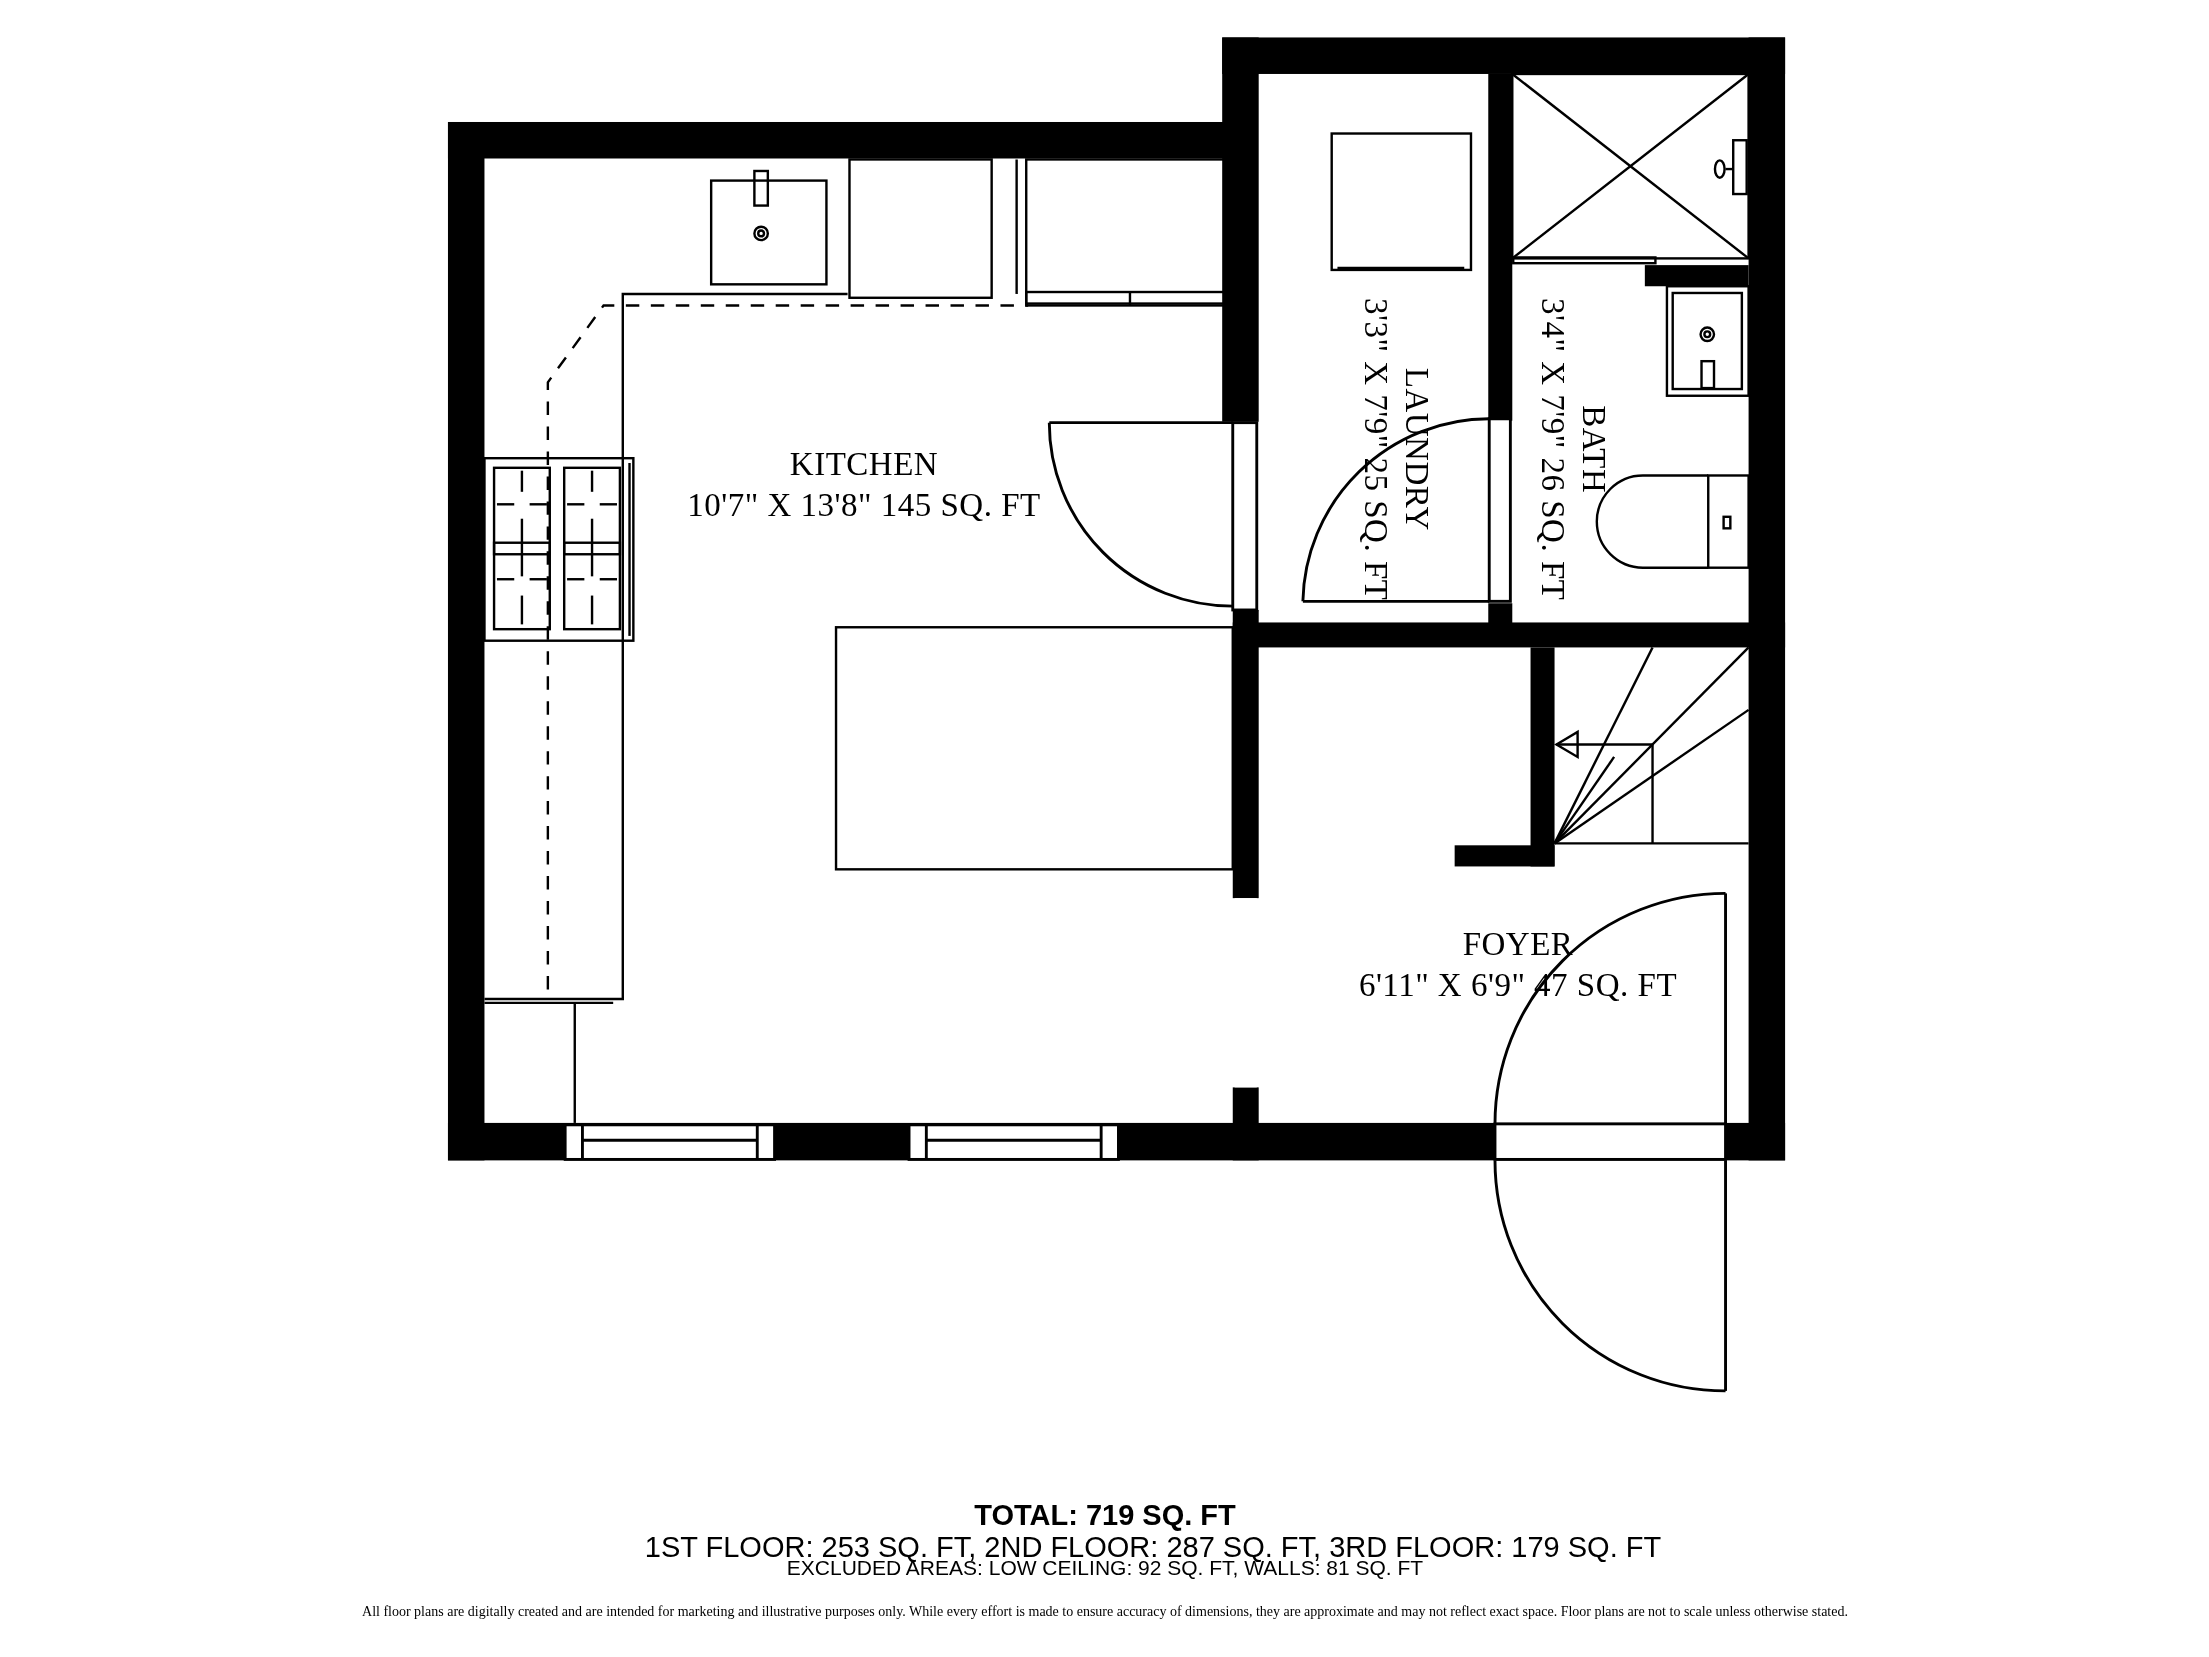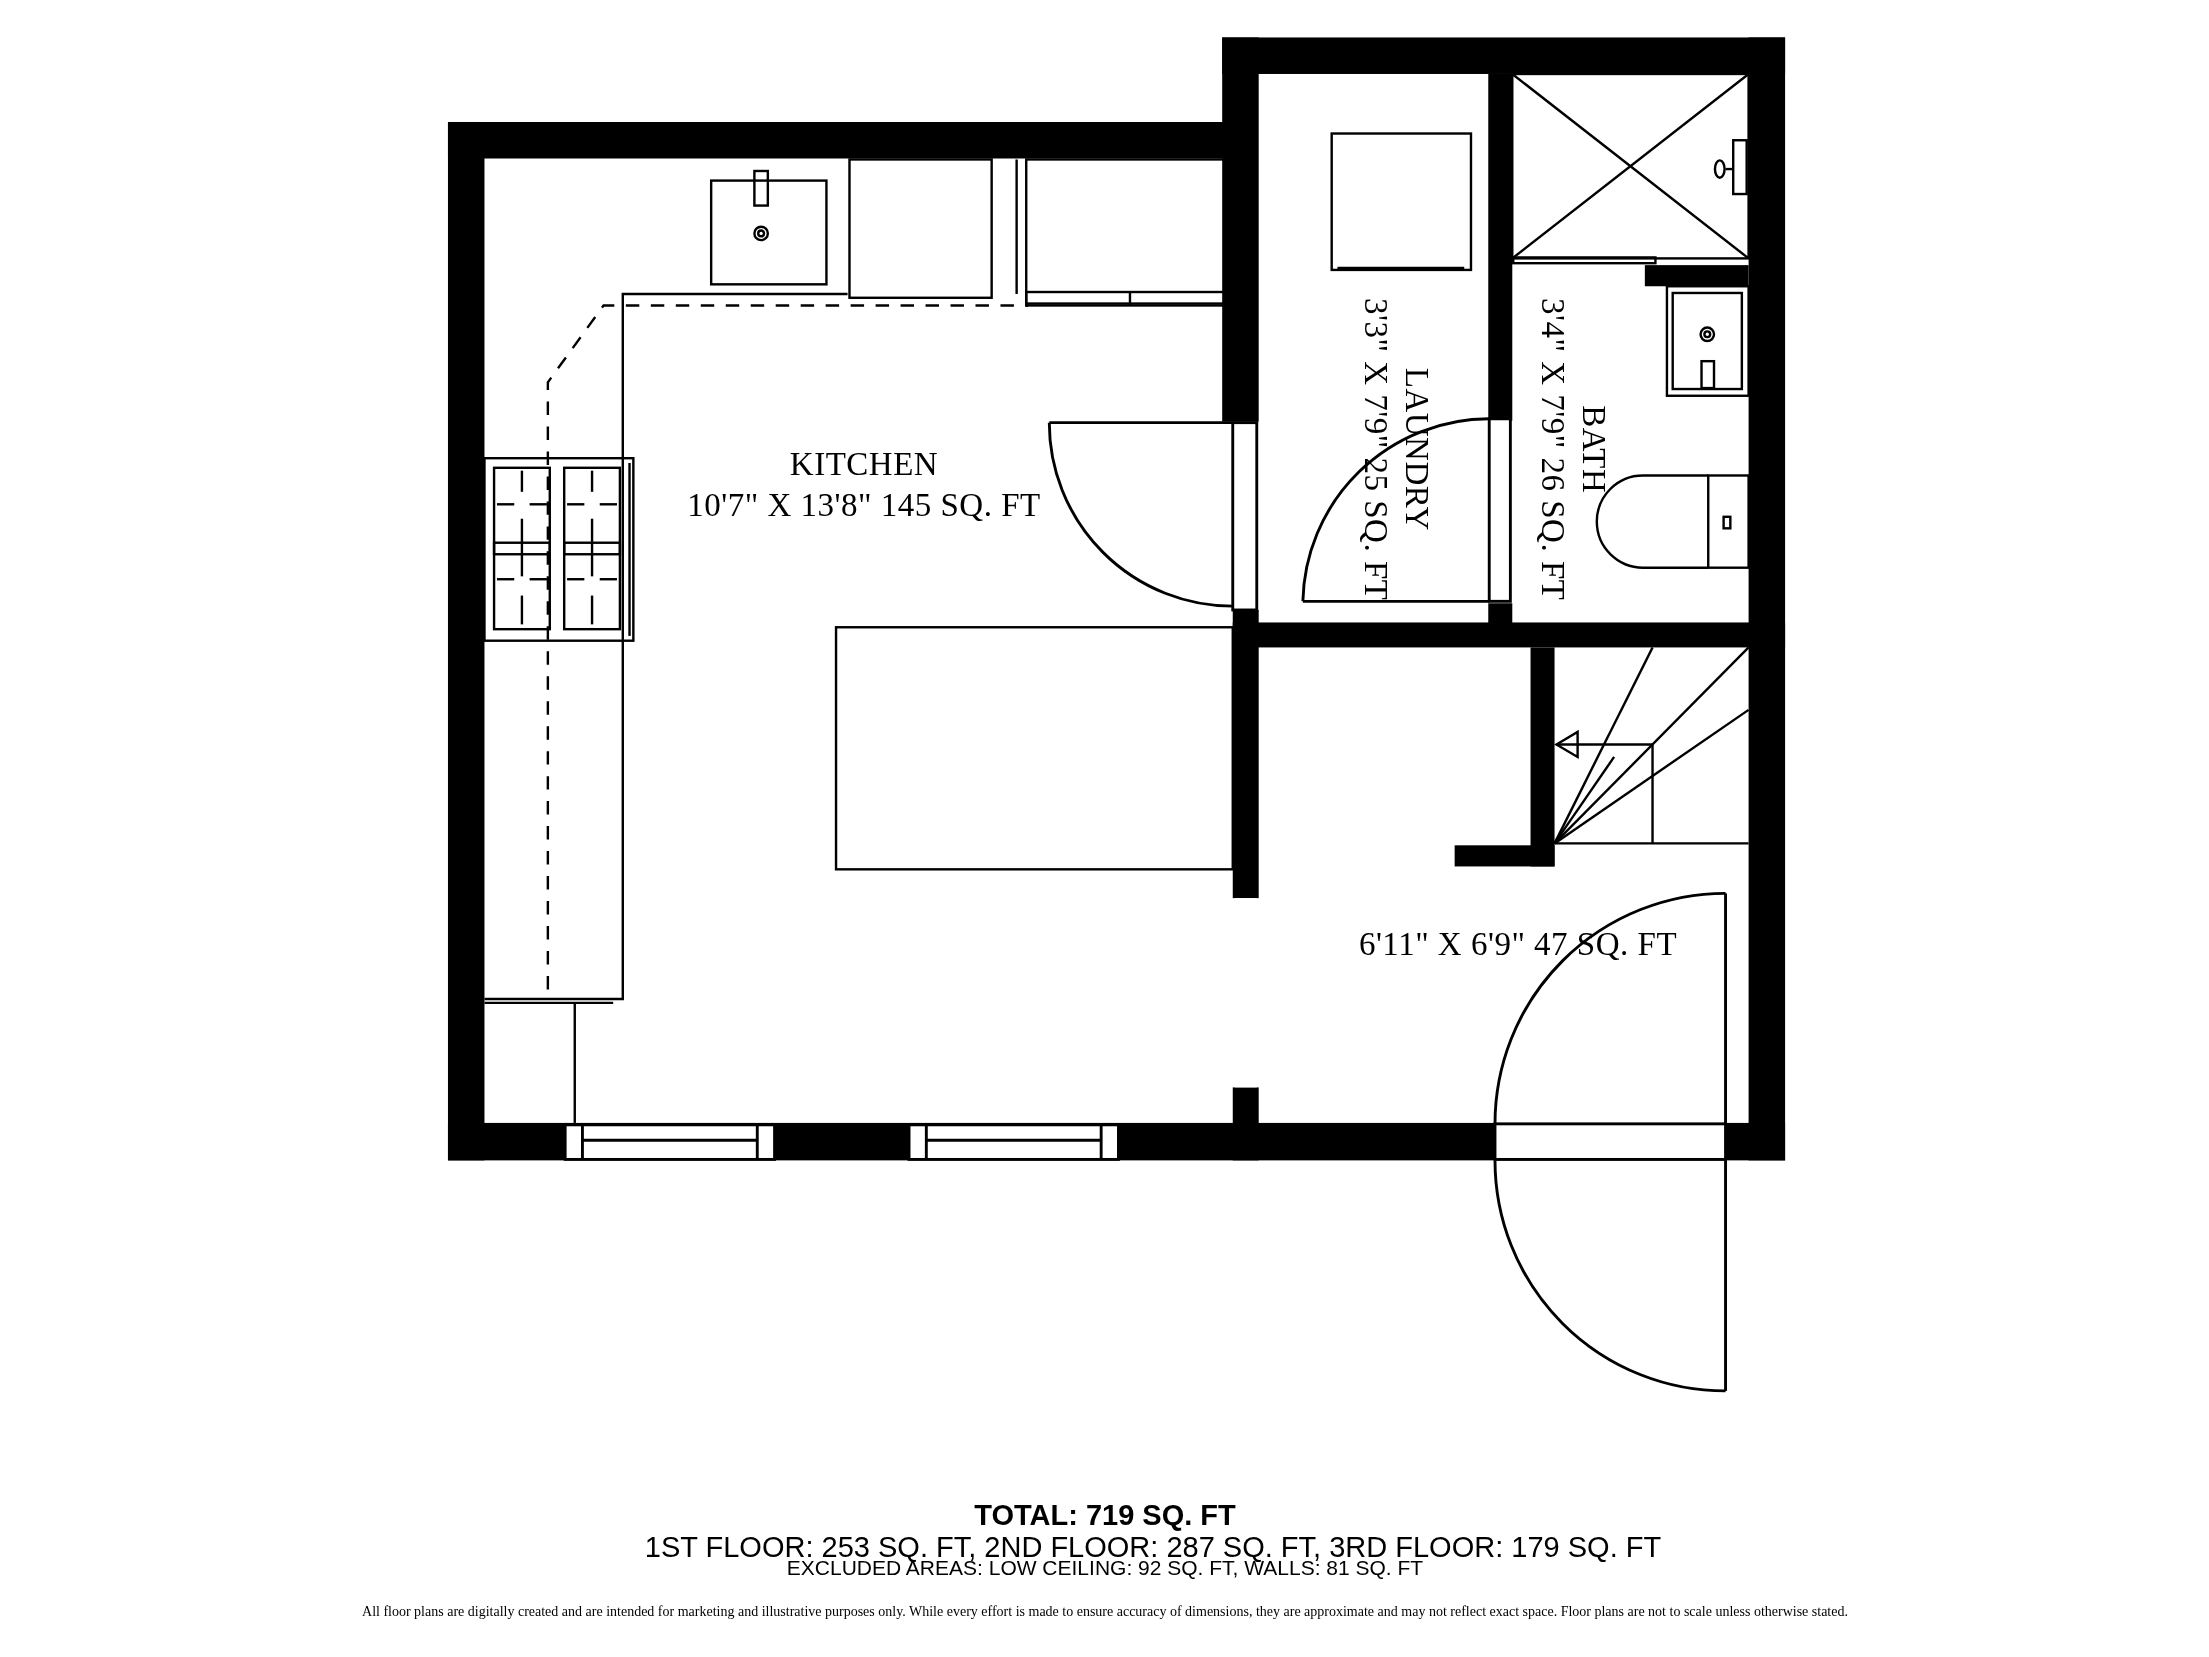--- a/index.html
+++ b/index.html
@@ -179,20 +179,21 @@
   <span class="name">LAUNDRY</span>
   <span class="dims">3'3" X 7'9" 25 SQ. FT</span>
 </div>
 
 <div class="room-label vert" style="left:1381px; top:408px; width:384px;">
   <span class="name">BATH</span>
   <span class="dims">3'4" X 7'9" 26 SQ. FT</span>
 </div>
 
 <div class="room-label" style="left:1326px; top:924px; width:384px;">
+  <span class="name">FOYER</span>
   <span class="dims">6'11" X 6'9" 47 SQ. FT</span>
 </div>
 
 <div class="summary total">TOTAL: 719 SQ. FT</div>
 <div class="summary floors">1ST FLOOR: 253 SQ. FT, 2ND FLOOR: 287 SQ. FT, 3RD FLOOR: 179 SQ. FT</div>
 <div class="summary excluded">EXCLUDED AREAS: LOW CEILING: 92 SQ. FT, WALLS: 81 SQ. FT</div>
 <div class="disclaimer">All floor plans are digitally created and are intended for marketing and illustrative purposes only. While every effort is made to ensure accuracy of dimensions, they are approximate and may not reflect exact space. Floor plans are not to scale unless otherwise stated.</div>
 
 
 </body></html>

